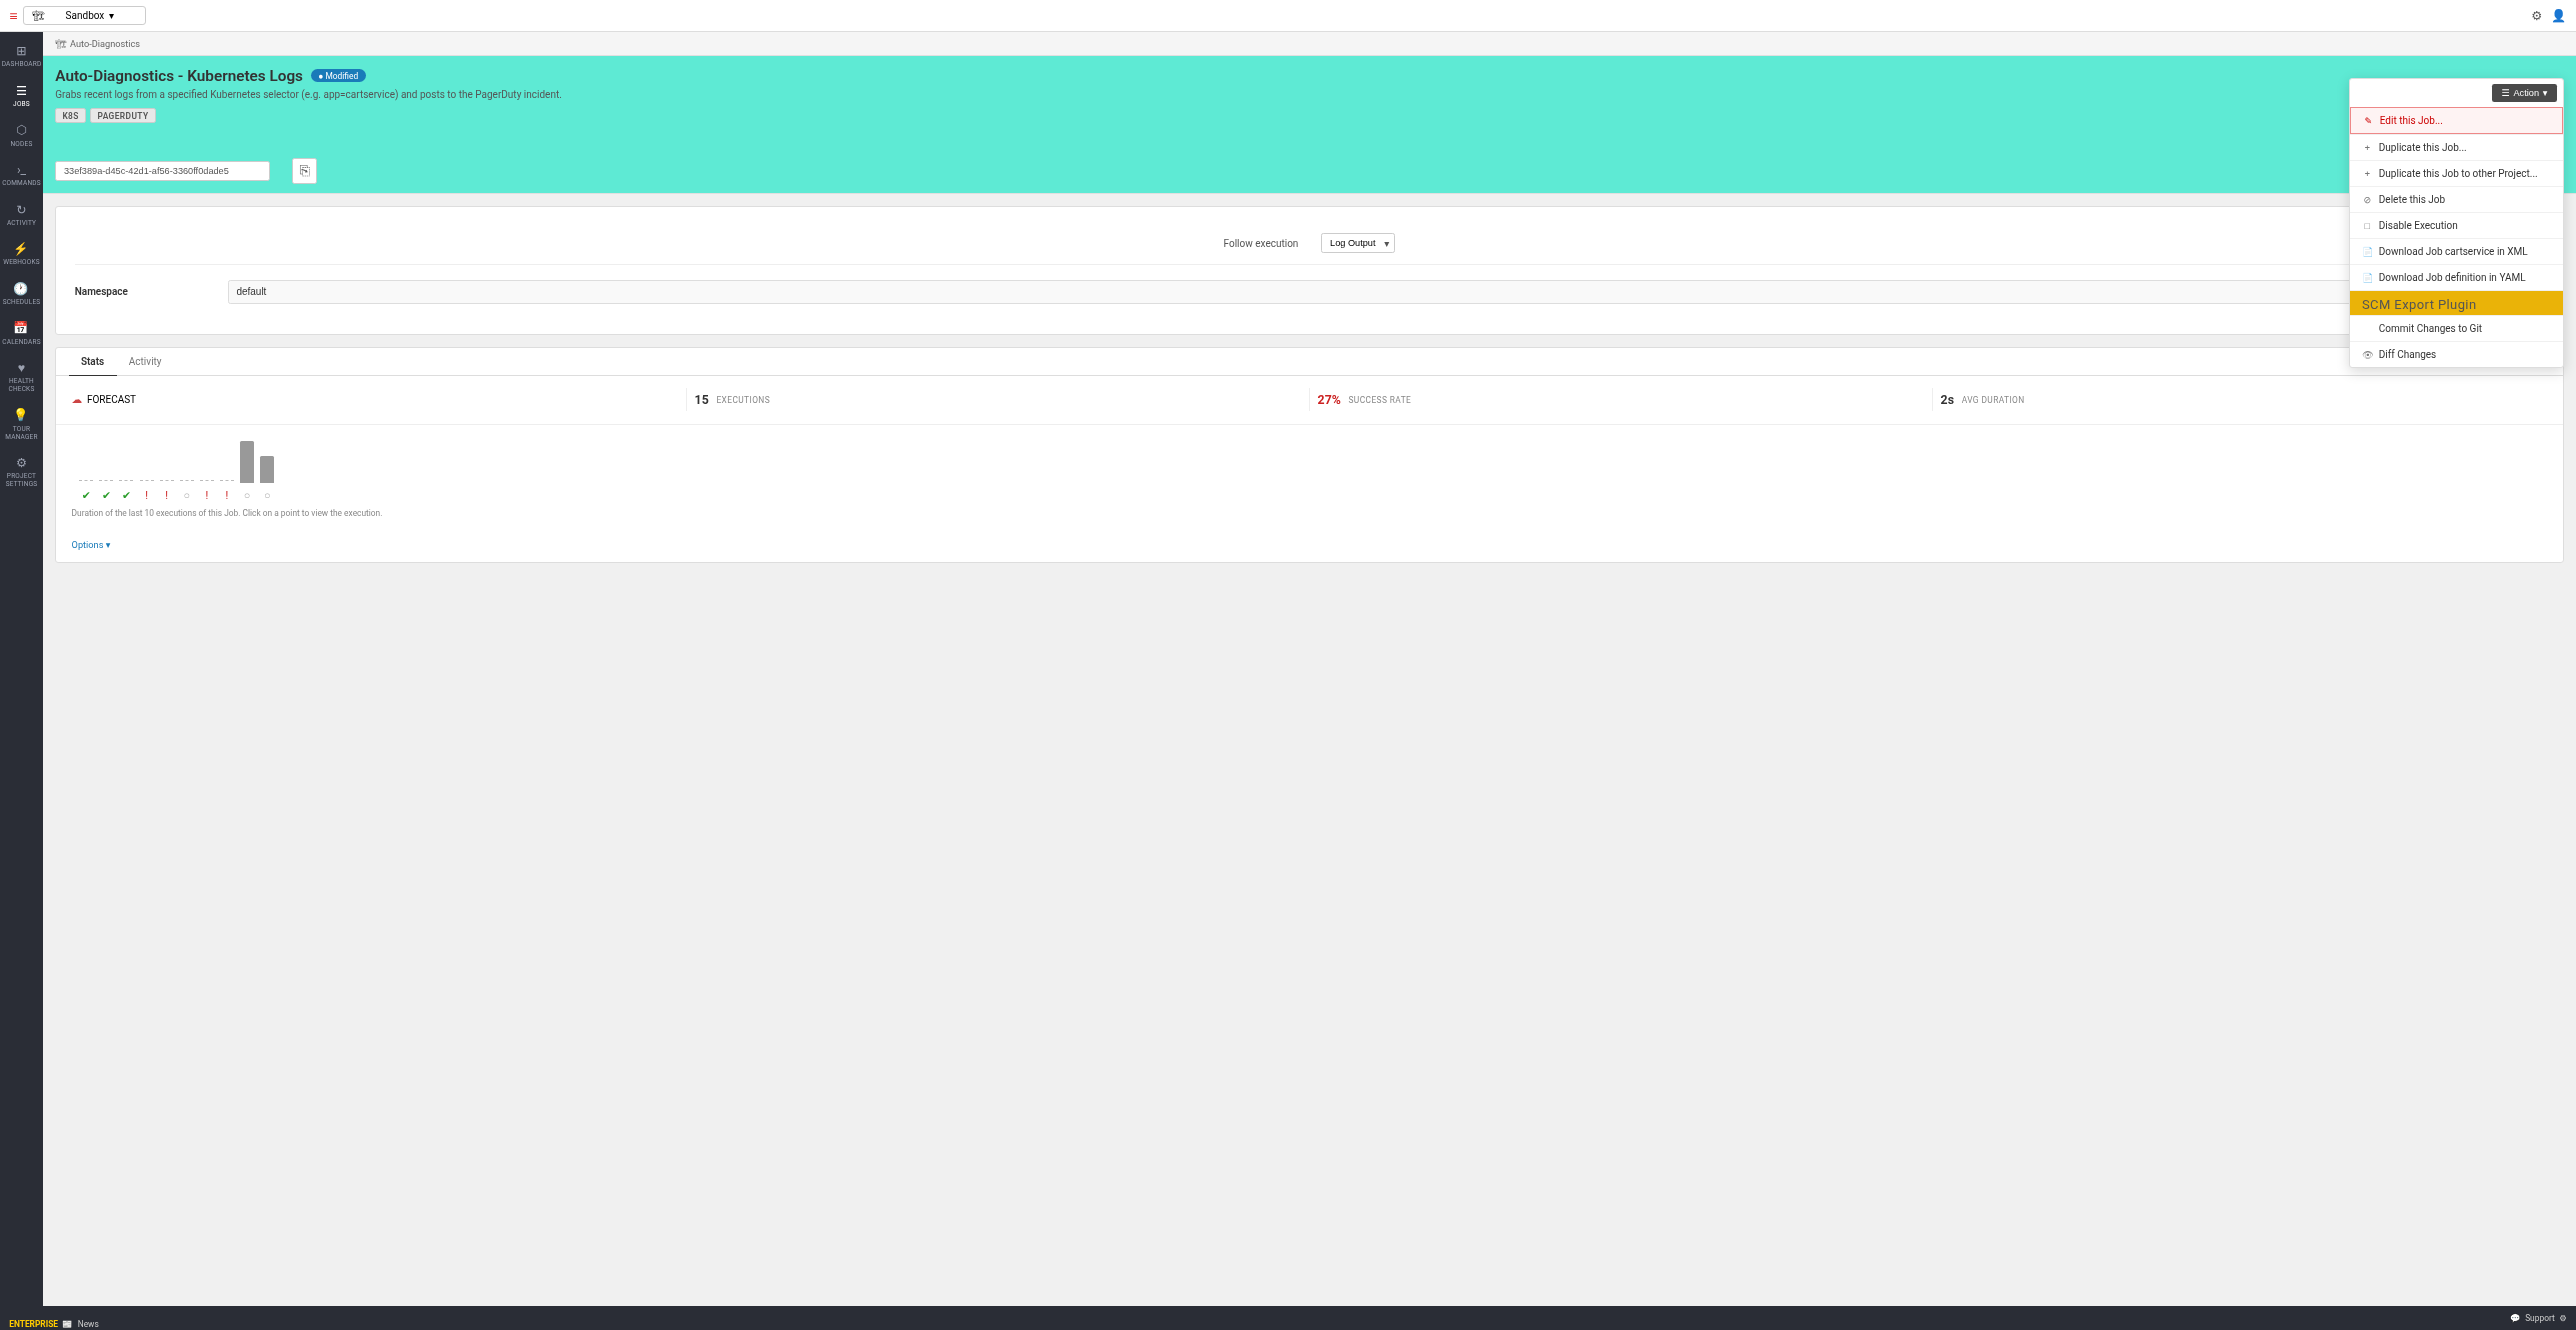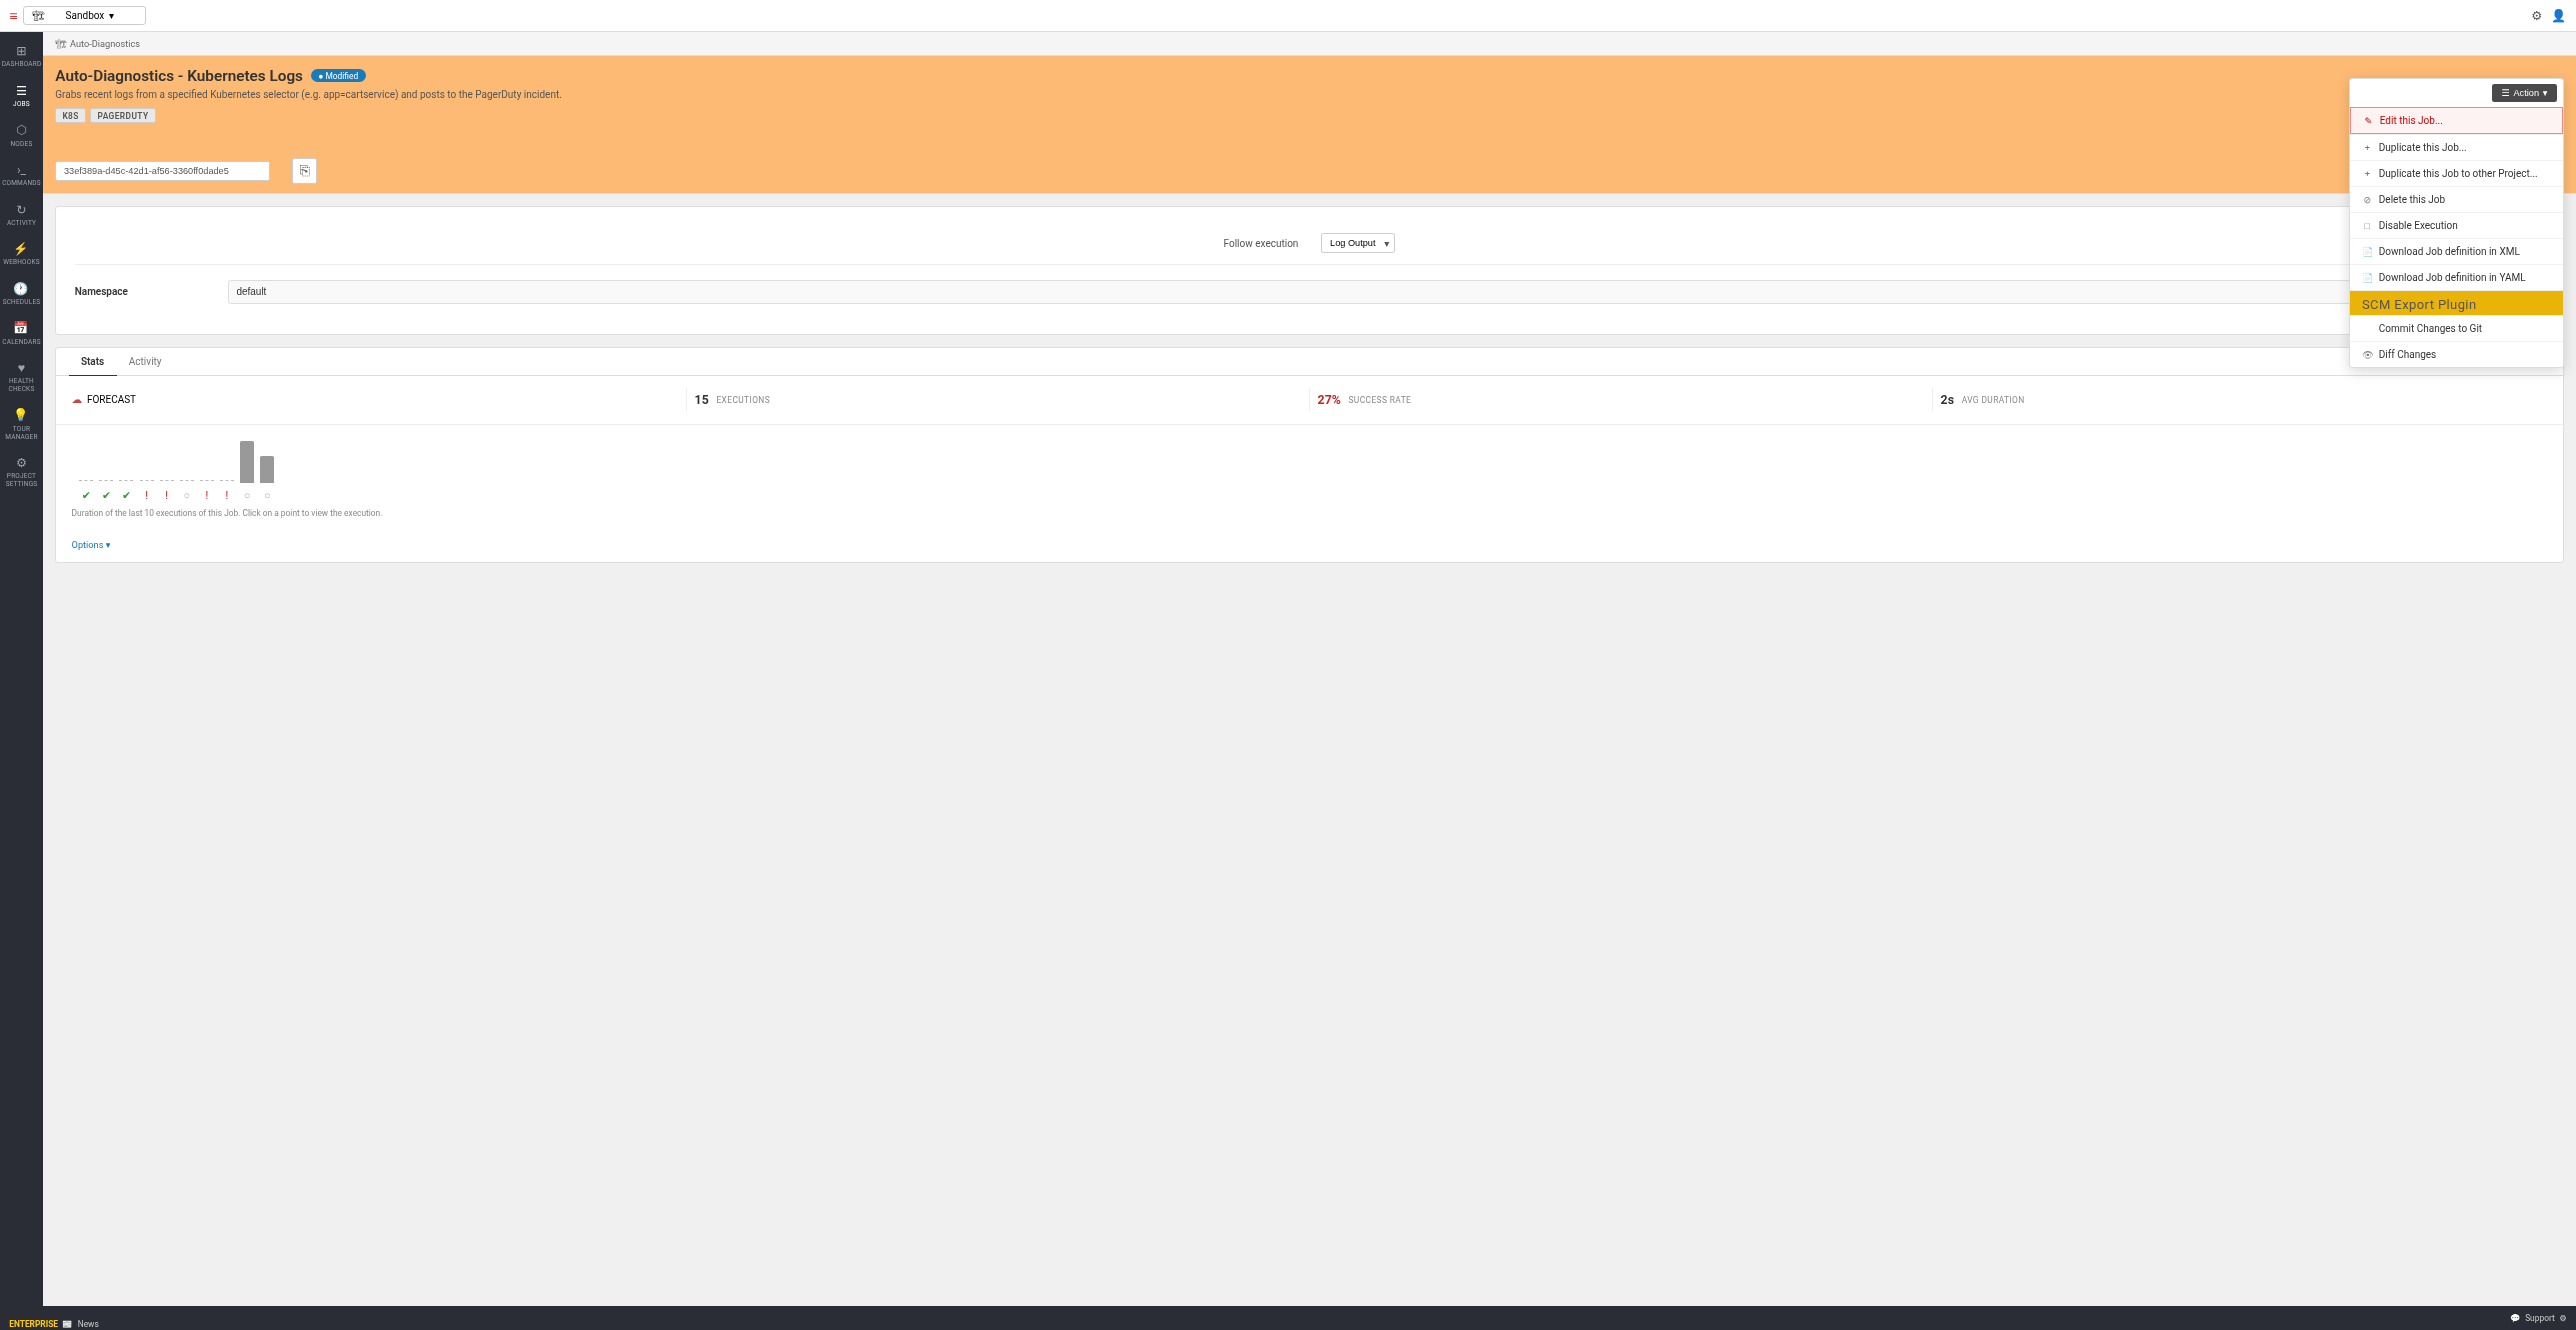--- a/index.html
+++ b/index.html
@@ -24,21 +24,21 @@
     .sidebar-item .icon { font-size: 12.3px; }
     .sidebar-item .label { font-size: 6.5px; letter-spacing: 0.2px; text-transform: uppercase; }
 
     
     .main { flex: 1; display: flex; flex-direction: column; overflow: hidden; position: relative; }
 
     
     .breadcrumb { background: #f5f5f5; padding: 6.1px 12.3px; border-bottom: 0.8px solid #e0e0e0; font-size: 9.2px; color: #666; display: flex; align-items: center; gap: 3.1px; flex-shrink: 0; }
 
     
-    .job-header { background: #fdba74; padding: 10.7px 12.3px 9.2px; border-bottom: 0.8px solid #e0e0e0; flex-shrink: 0; }
+    .job-header { background: #5eead4; padding: 10.7px 12.3px 9.2px; border-bottom: 0.8px solid #e0e0e0; flex-shrink: 0; }
     .job-title-row { display: flex; align-items: center; gap: 7.7px; margin-bottom: 4.6px; }
     .job-title { font-size: 15.3px; font-weight: 600; color: #333; }
     .modified-badge { background: #1a7bb9; color: #fff; border-radius: 9.2px; padding: 1.5px 7.7px; font-size: 8.4px; display: flex; align-items: center; gap: 3.1px; }
     .job-description { color: #555; font-size: 10px; margin-bottom: 7.7px; }
     .tags { display: flex; gap: 4.6px; margin-bottom: 7.7px; }
     .tag { background: #e8e8e8; border: 0.8px solid #ccc; border-radius: 2.3px; padding: 1.5px 6.1px; font-size: 8.4px; color: #555; font-weight: 600; letter-spacing: 0.4px; }
     .job-id-row { display: flex; align-items: center; gap: 22px; margin-top: 35px; }
     .job-id-input { border: 0.8px solid #ccc; border-radius: 2.3px; padding: 3.8px 7.7px; font-size: 9.2px; background: #fff; width: 215px; color: #555; }
     .copy-btn { border: 0.8px solid #ccc; border-radius: 2.3px; padding: 3.8px 6.1px; background: #fff; cursor: pointer; color: #555; }
 
@@ -302,21 +302,21 @@
       <div class="dropdown-item">
         <span class="item-icon">⊘</span>
         <span>Delete this Job</span>
       </div>
       <div class="dropdown-item">
         <span class="item-icon">□</span>
         <span>Disable Execution</span>
       </div>
       <div class="dropdown-item">
         <span class="item-icon">📄</span>
-        <span>Download Job definition in XML</span>
+        <span>Download Job cartservice in XML</span>
       </div>
       <div class="dropdown-item">
         <span class="item-icon">📄</span>
         <span>Download Job definition in YAML</span>
       </div>
       <div class="dropdown-section-label">SCM Export Plugin</div>
       <div class="dropdown-item">
         <span class="item-icon"></span>
         <span>Commit Changes to Git</span>
       </div>

